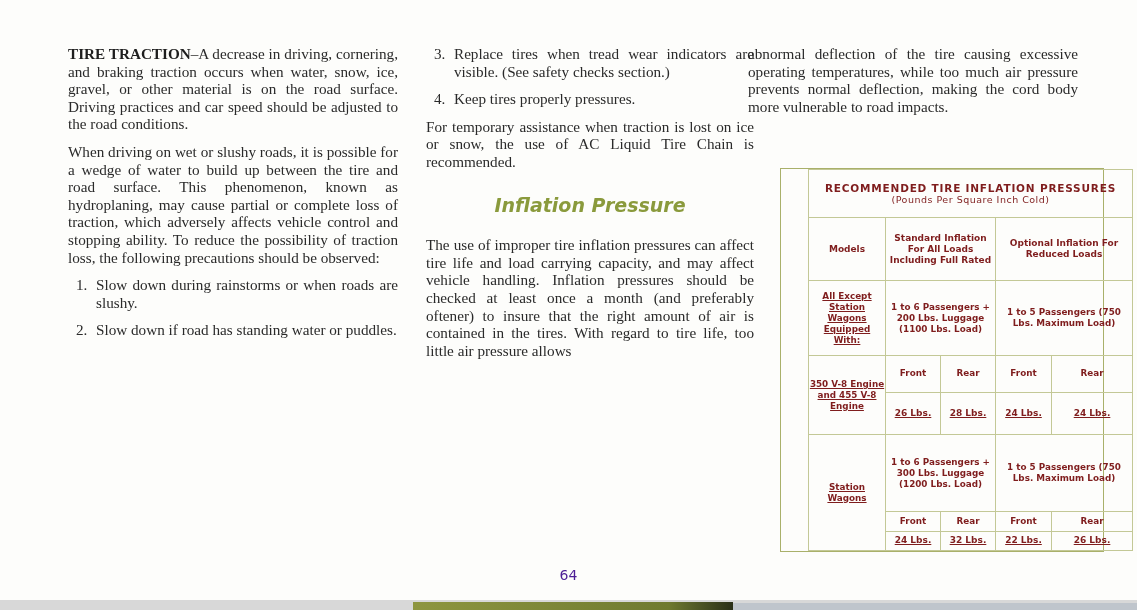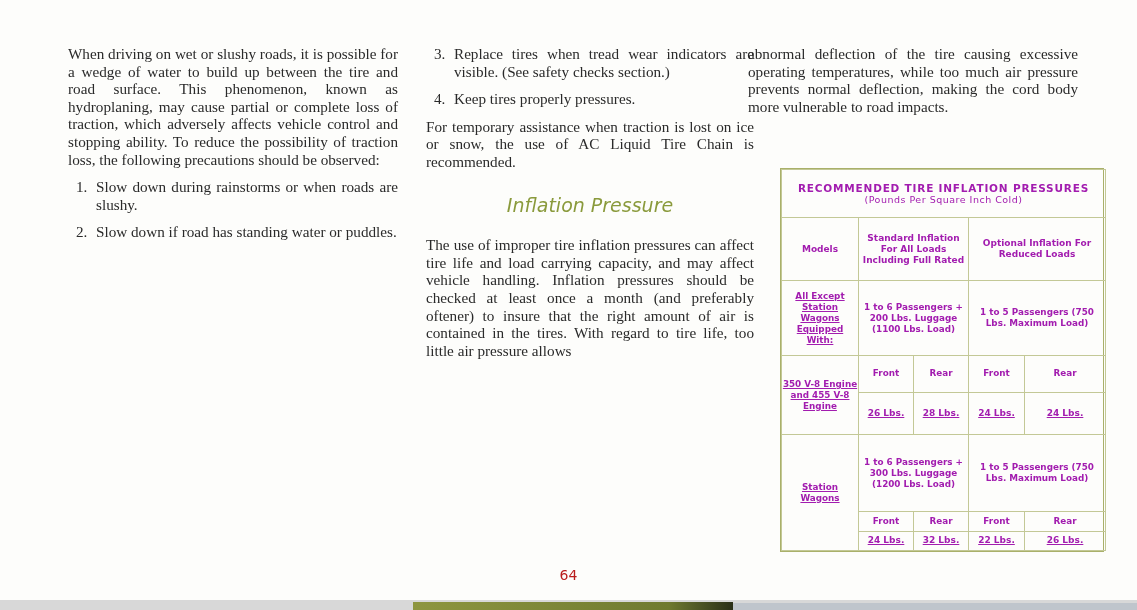--- a/index.html
+++ b/index.html
@@ -16,50 +16,51 @@
   #col2 { left: 426px; width: 328px; }
   #col3 { left: 748px; width: 330px; }
   .li { display: flex; margin: 0 0 10px 0; }
   .li .num { width: 20px; flex: 0 0 20px; text-align: left; }
   .li .txt { flex: 1; }
   #col1 .li { padding-left: 8px; }
   #col2 .li { padding-left: 8px; }
   b.lead { font-weight: bold; color: #1e1e1e; }
   .heading {
     font-family: "DejaVu Sans", sans-serif;
-    font-style: italic; font-weight: normal;
+    font-style: italic; font-weight: bold;
     color: #8a9a3c; font-size: 19px;
     text-align: center; margin: 26px 0 22px 0;
   }
   .table-wrap {
     position: absolute; left: 780px; top: 168px; width: 324px; height: 384px;
     border: 1.5px solid #a9b06a; box-sizing: border-box;
-    font-family: "DejaVu Sans", sans-serif; color: #a21caf;
+    font-family: "DejaVu Sans", sans-serif; color: #7f1d1d; padding-left: 27px;
   }
   table { border-collapse: collapse; width: 100%; height: 100%; table-layout: fixed; }
   td { border: 1px solid #c3c896; text-align: center; vertical-align: middle; padding: 0; font-size: 8.8px; line-height: 11px; }
   td.title { height: 44px; }
   .t1 { font-weight: bold; font-size: 10.5px; letter-spacing: 0.8px; }
   .t2 { font-size: 9.5px; letter-spacing: 0.5px; }
   td.hdr { font-weight: bold; font-size: 9px; height: 58px; }
   td.bold { font-weight: bold; }
   td.models { font-weight: bold; text-decoration: underline; }
   .lbs { font-weight: bold; font-size: 9px; text-decoration: underline; }
   .page-num {
     position: absolute; left: 0; width: 1137px; top: 567px;
-    text-align: center; font-family: "DejaVu Sans", sans-serif; font-size: 14px; color: #b91c1c;
+    text-align: center; font-family: "DejaVu Sans", sans-serif; font-size: 14px; color: #4c1d95;
   }
   .bottom-strip { position: absolute; left: 0; top: 600px; width: 1137px; height: 10px; background: #d8d8d8; }
   .bottom-green { position: absolute; left: 413px; top: 602px; width: 320px; height: 8px; background: linear-gradient(90deg,#8e9640,#6f7a30 80%,#2a2f18); }
   .bottom-right { position: absolute; left: 733px; top: 603px; width: 404px; height: 7px; background: #bfc5cc; }
 </style>
 </head>
 <body>
 
 <div id="col1" class="col">
+  <p><b class="lead">TIRE TRACTION</b><span>–A decrease in driving, cornering, and braking traction occurs when water, snow, ice, gravel, or other material is on the road surface. Driving practices and car speed should be adjusted to the road conditions.</span></p>
   <p>When driving on wet or slushy roads, it is possible for a wedge of water to build up between the tire and road surface. This phenomenon, known as hydroplaning, may cause partial or complete loss of traction, which adversely affects vehicle control and stopping ability. To reduce the possibility of traction loss, the following precautions should be observed:</p>
   <div class="li">
     <span class="num">1.</span>
     <span class="txt">Slow down during rainstorms or when roads are slushy.</span>
   </div>
   <div class="li">
     <span class="num">2.</span>
     <span class="txt">Slow down if road has standing water or puddles.</span>
   </div>
 </div>

